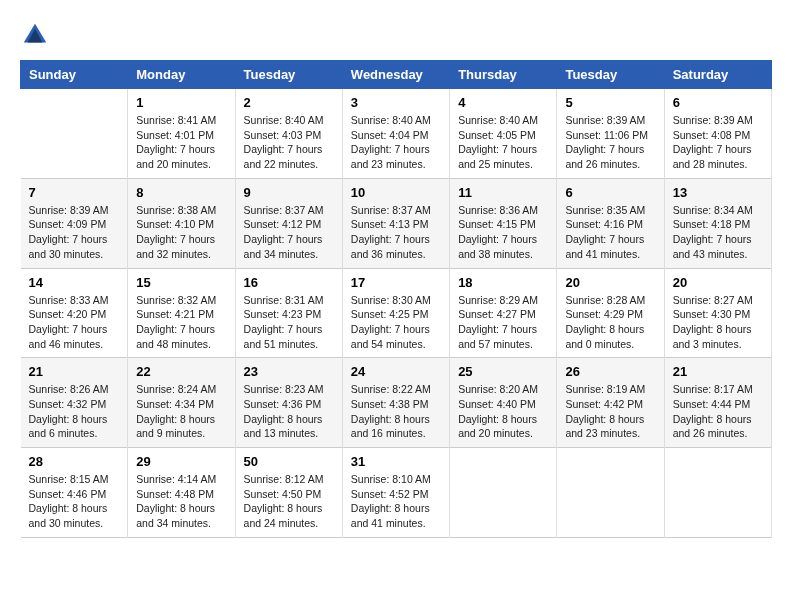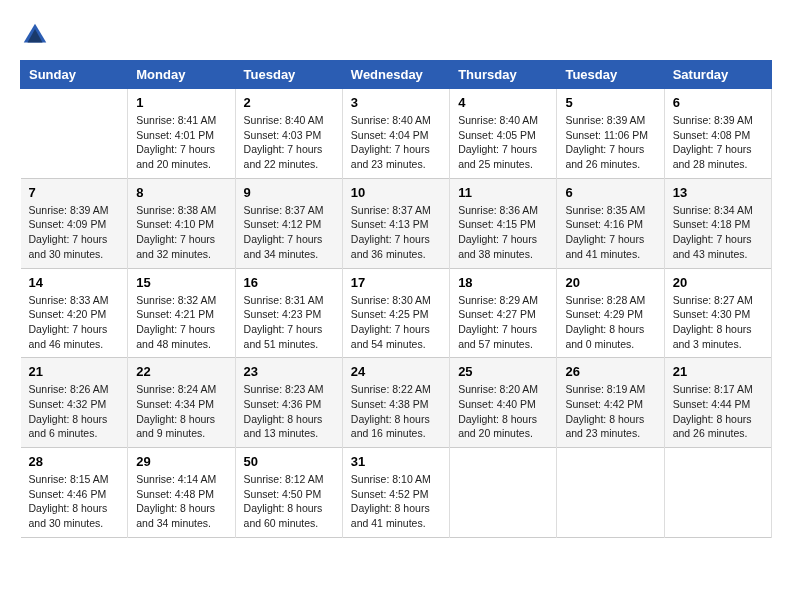--- a/index.html
+++ b/index.html
@@ -329,21 +329,21 @@
           <div class="cell-text">Sunrise: 4:14 AM</div>
           <div class="cell-text">Sunset: 4:48 PM</div>
           <div class="cell-text">Daylight: 8 hours</div>
           <div class="cell-text">and 34 minutes.</div>
         </td>
         <td>
           <span class="day-num">50</span>
           <div class="cell-text">Sunrise: 8:12 AM</div>
           <div class="cell-text">Sunset: 4:50 PM</div>
           <div class="cell-text">Daylight: 8 hours</div>
-          <div class="cell-text">and 60 minutes.</div>
+          <div class="cell-text">and 24 minutes.</div>
         </td>
         <td>
           <span class="day-num">31</span>
           <div class="cell-text">Sunrise: 8:10 AM</div>
           <div class="cell-text">Sunset: 4:52 PM</div>
           <div class="cell-text">Daylight: 8 hours</div>
           <div class="cell-text">and 41 minutes.</div>
         </td>
         <td></td>
         <td></td>

